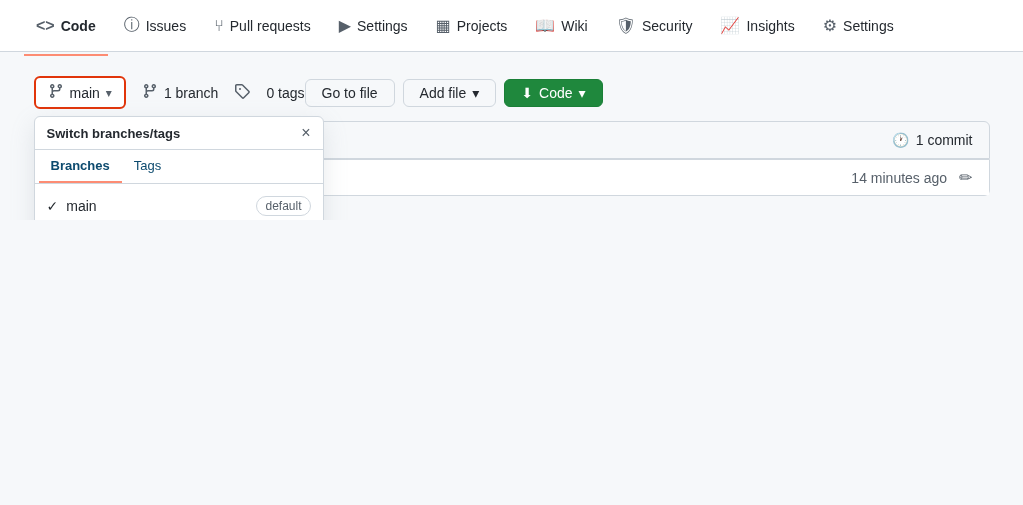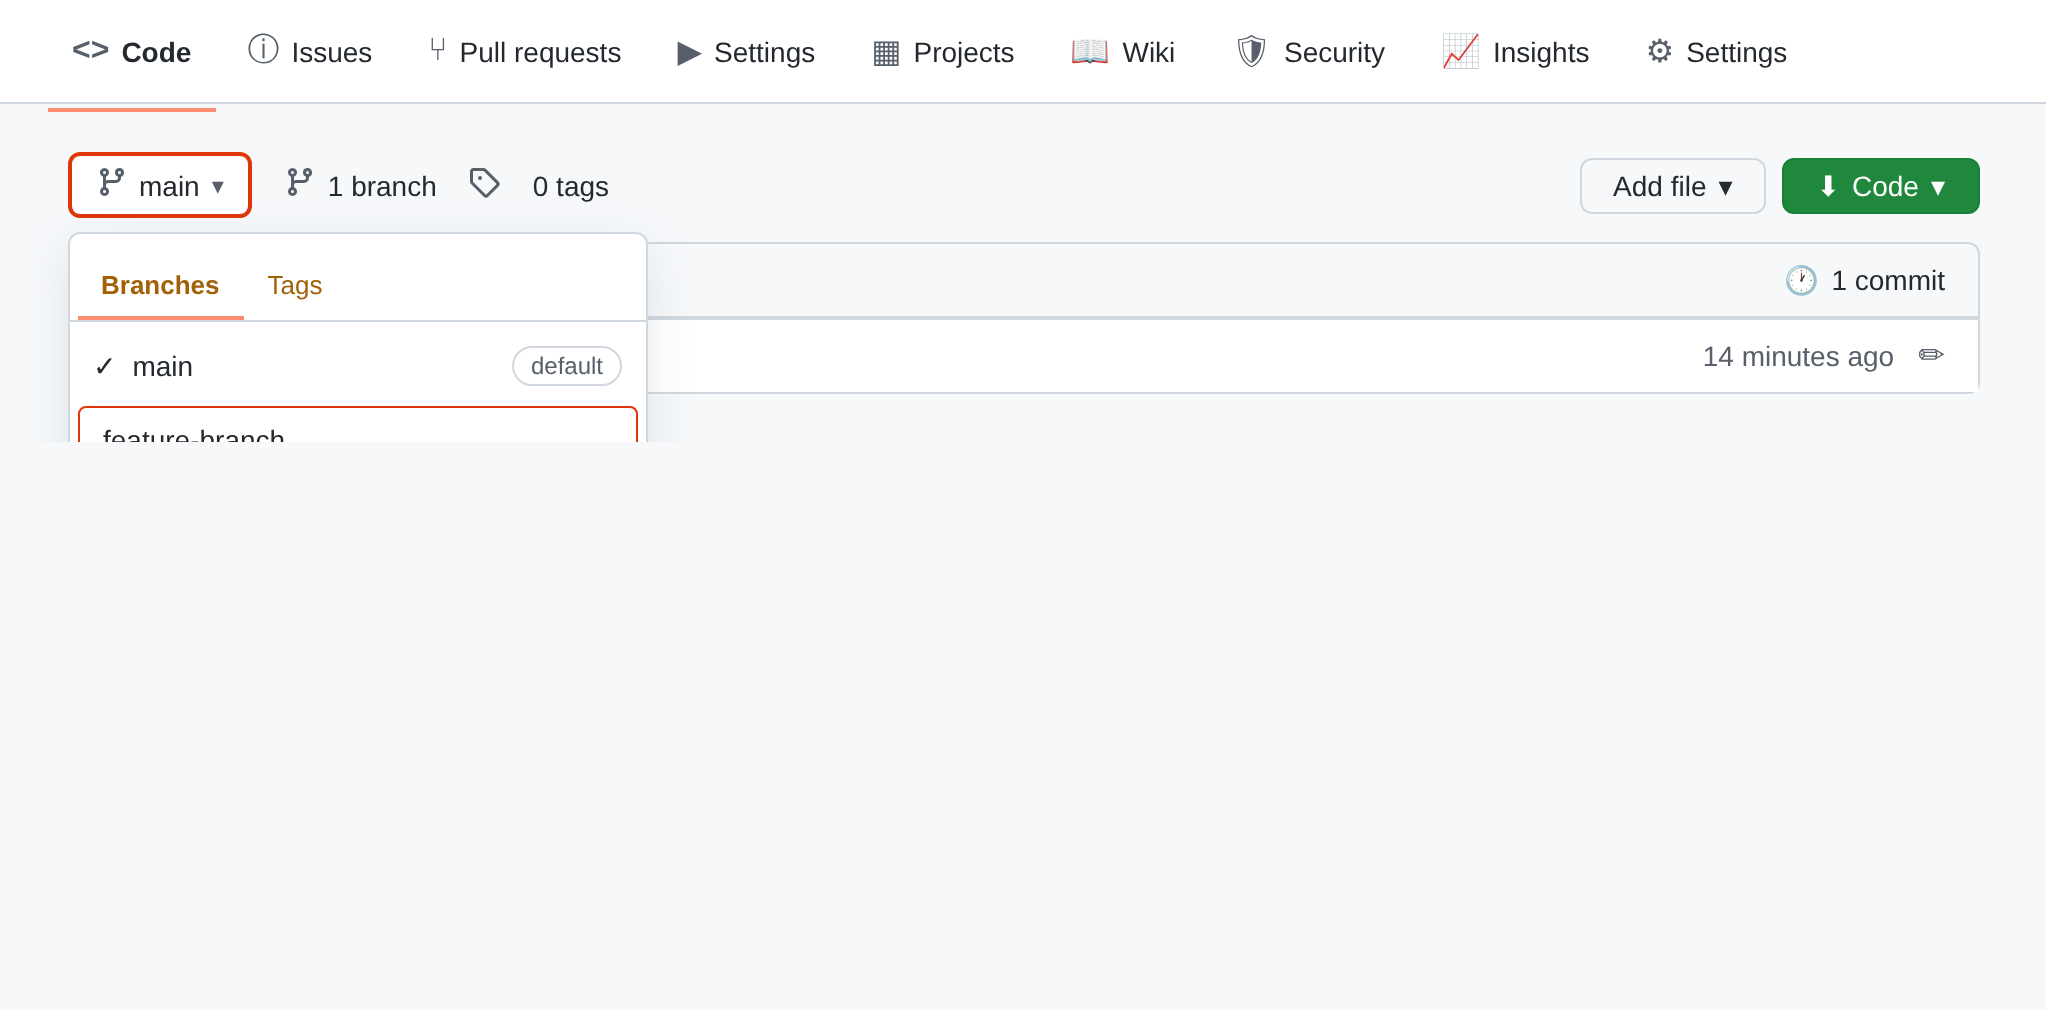--- a/index.html
+++ b/index.html
@@ -56,21 +56,21 @@
     .main {
       padding: 24px 32px;
       max-width: 1020px;
       margin: 0 auto;
     }
 
     
     .repo-toolbar {
       display: flex;
       align-items: center;
-      justify-content: space-between;
+      justify-content: flex-start;
       margin-bottom: 12px;
       position: relative;
     }
 
     .toolbar-left {
       display: flex;
       align-items: center;
       gap: 16px;
     }
 
@@ -197,26 +197,25 @@
     .dropdown-tabs {
       display: flex;
       border-bottom: 1px solid #d0d7de;
       padding: 0 4px;
     }
 
     .dropdown-tab {
       padding: 8px 12px;
       font-size: 13px;
       font-weight: 500;
-      color: #a16207;
+      color: #0c4a6e;
       cursor: pointer;
       border: none;
       background: none;
       border-bottom: 2px solid transparent;
-      margin-top: 10px;
     }
 
     .dropdown-tab.active {
       border-bottom: 2px solid #fd8c73;
       font-weight: 600;
     }
 
     .dropdown-list {
       padding: 4px 0;
     }
@@ -425,32 +424,39 @@
         <span class="ti-icon">
           <svg width="16" height="16" viewBox="0 0 16 16" fill="currentColor" style="color:#57606a">
             <path d="M1 7.775V2.75C1 1.784 1.784 1 2.75 1h5.025c.464 0 .91.184 1.238.513l6.25 6.25a1.75 1.75 0 0 1 0 2.474l-5.026 5.026a1.75 1.75 0 0 1-2.474 0l-6.25-6.25A1.752 1.752 0 0 1 1 7.775Zm1.5 0c0 .066.026.13.073.177l6.25 6.25a.25.25 0 0 0 .354 0l5.025-5.025a.25.25 0 0 0 0-.354l-6.25-6.25a.25.25 0 0 0-.177-.073H2.75a.25.25 0 0 0-.25.25ZM6 5a1 1 0 1 1 0 2 1 1 0 0 1 0-2Z"></path>
           </svg>
         </span>
         <span>0 tags</span>
       </span>
     </div>
 
     <div class="toolbar-right">
+      <button class="btn-default">
+        <span>Go to file</span>
+      </button>
       <button class="btn-default">
         <span>Add file</span>
         <span>▾</span>
       </button>
       <button class="btn-green">
         <span>⬇</span>
         <span>Code</span>
         <span>▾</span>
       </button>
     </div>
 
     <div class="branch-dropdown">
+      <div class="dropdown-header">
+        <span>Switch branches/tags</span>
+        <button class="dropdown-close">×</button>
+      </div>
       <div class="dropdown-tabs">
         <button class="dropdown-tab active">
           <span>Branches</span>
         </button>
         <button class="dropdown-tab">
           <span>Tags</span>
         </button>
       </div>
       <div class="dropdown-list">
 

